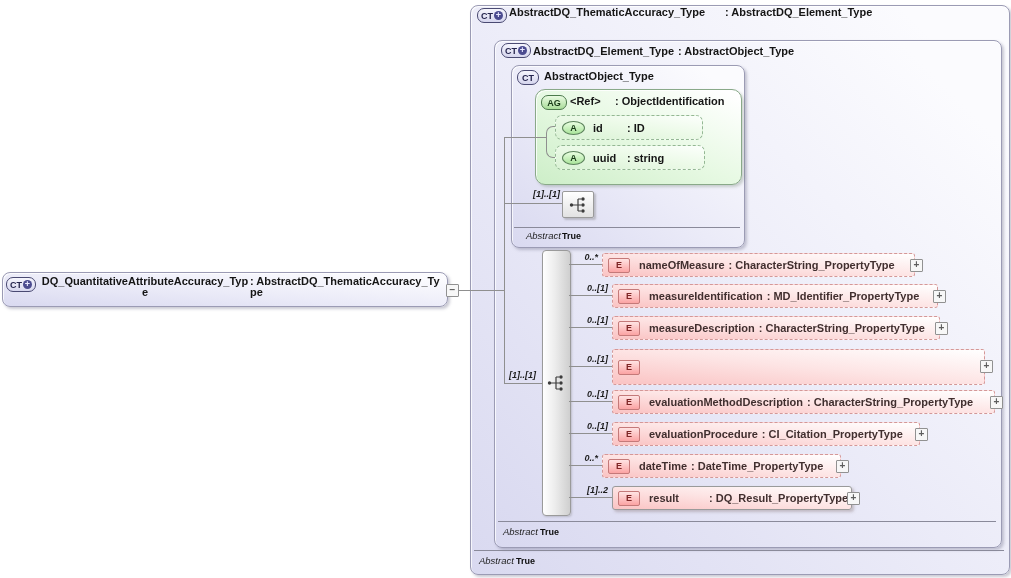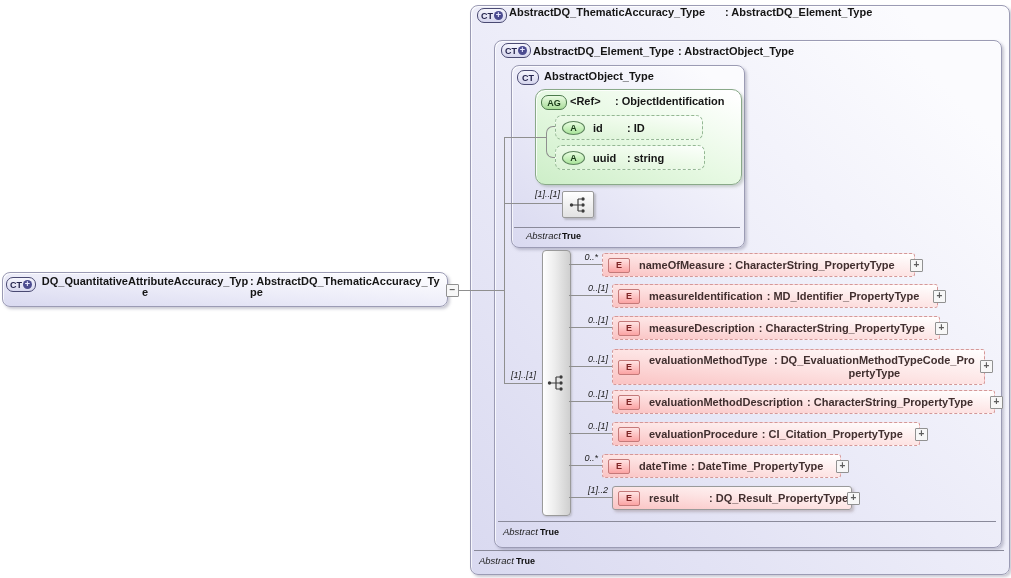--- a/index.html
+++ b/index.html
@@ -39,21 +39,21 @@
   .eicon{width:20px;height:13px;border:1px solid #c47979;border-radius:2px;flex:0 0 auto;
       background:linear-gradient(#ffe3e3,#fba3a3);display:flex;align-items:center;justify-content:center;
       font-weight:bold;font-size:9px;color:#7e2525;}
   
   .toggle{position:absolute;width:11px;height:11px;border:1px solid #919191;background:#f7f7f7;
       color:#5d5d5d;font-size:10px;line-height:10px;text-align:center;font-weight:bold;border-radius:1px;}
   
   .line{position:absolute;background:#8f8f8f;}
   .hook{position:absolute;border-color:#8f8f8f;border-style:solid;border-width:0;background:transparent;}
   
-  .card{position:absolute;font-style:italic;font-weight:normal;font-size:9px;color:#1c1c1c;
+  .card{position:absolute;font-style:italic;font-weight:bold;font-size:9px;color:#1c1c1c;
         text-align:right;white-space:nowrap;}
   
   .sep{position:absolute;height:1px;background:#8a8a9a;}
   .fa-label{position:absolute;font-style:italic;font-size:9.5px;color:#222;}
   .fa-value{position:absolute;font-weight:bold;font-size:9px;color:#0d0d0d;}
   
   .seqbar{position:absolute;width:27px;border:1px solid #9a9a9a;border-radius:4px;
       background:linear-gradient(to right,#ffffff,#ececec 45%,#cfcfcf);
       box-shadow:1px 1px 2px rgba(110,110,110,.3);}
   .seqicon{position:absolute;width:30px;height:25px;border:1px solid #9a9a9a;border-radius:2px;
@@ -193,24 +193,20 @@
         <span>measureDescription</span>
         <span>: CharacterString_PropertyType</span>
       </span>
   </div>
   <div class="toggle" style="left:935px;top:322px;">+</div>
 
   <div class="line" style="left:569px;top:366px;width:43px;height:1px;"></div>
   <div class="card" style="left:572px;top:354px;width:36px;">0..[1]</div>
   <div class="elbox" style="left:612px;top:349px;width:366px;height:34px;">
     <span class="eicon">E</span>
-    <span class="eltext" style="align-items:flex-start;">
-        <span style="line-height:13px;">evaluationMethodType</span>
-        <span class="typewrap">: DQ_EvaluationMethodTypeCode_PropertyType</span>
-      </span>
   </div>
   <div class="toggle" style="left:980px;top:360px;">+</div>
 
   <div class="line" style="left:569px;top:401px;width:43px;height:1px;"></div>
   <div class="card" style="left:572px;top:389px;width:36px;">0..[1]</div>
   <div class="elbox" style="left:612px;top:390px;width:376px;height:22px;">
     <span class="eicon">E</span>
     <span class="eltext">
         <span>evaluationMethodDescription</span>
         <span>: CharacterString_PropertyType</span>

